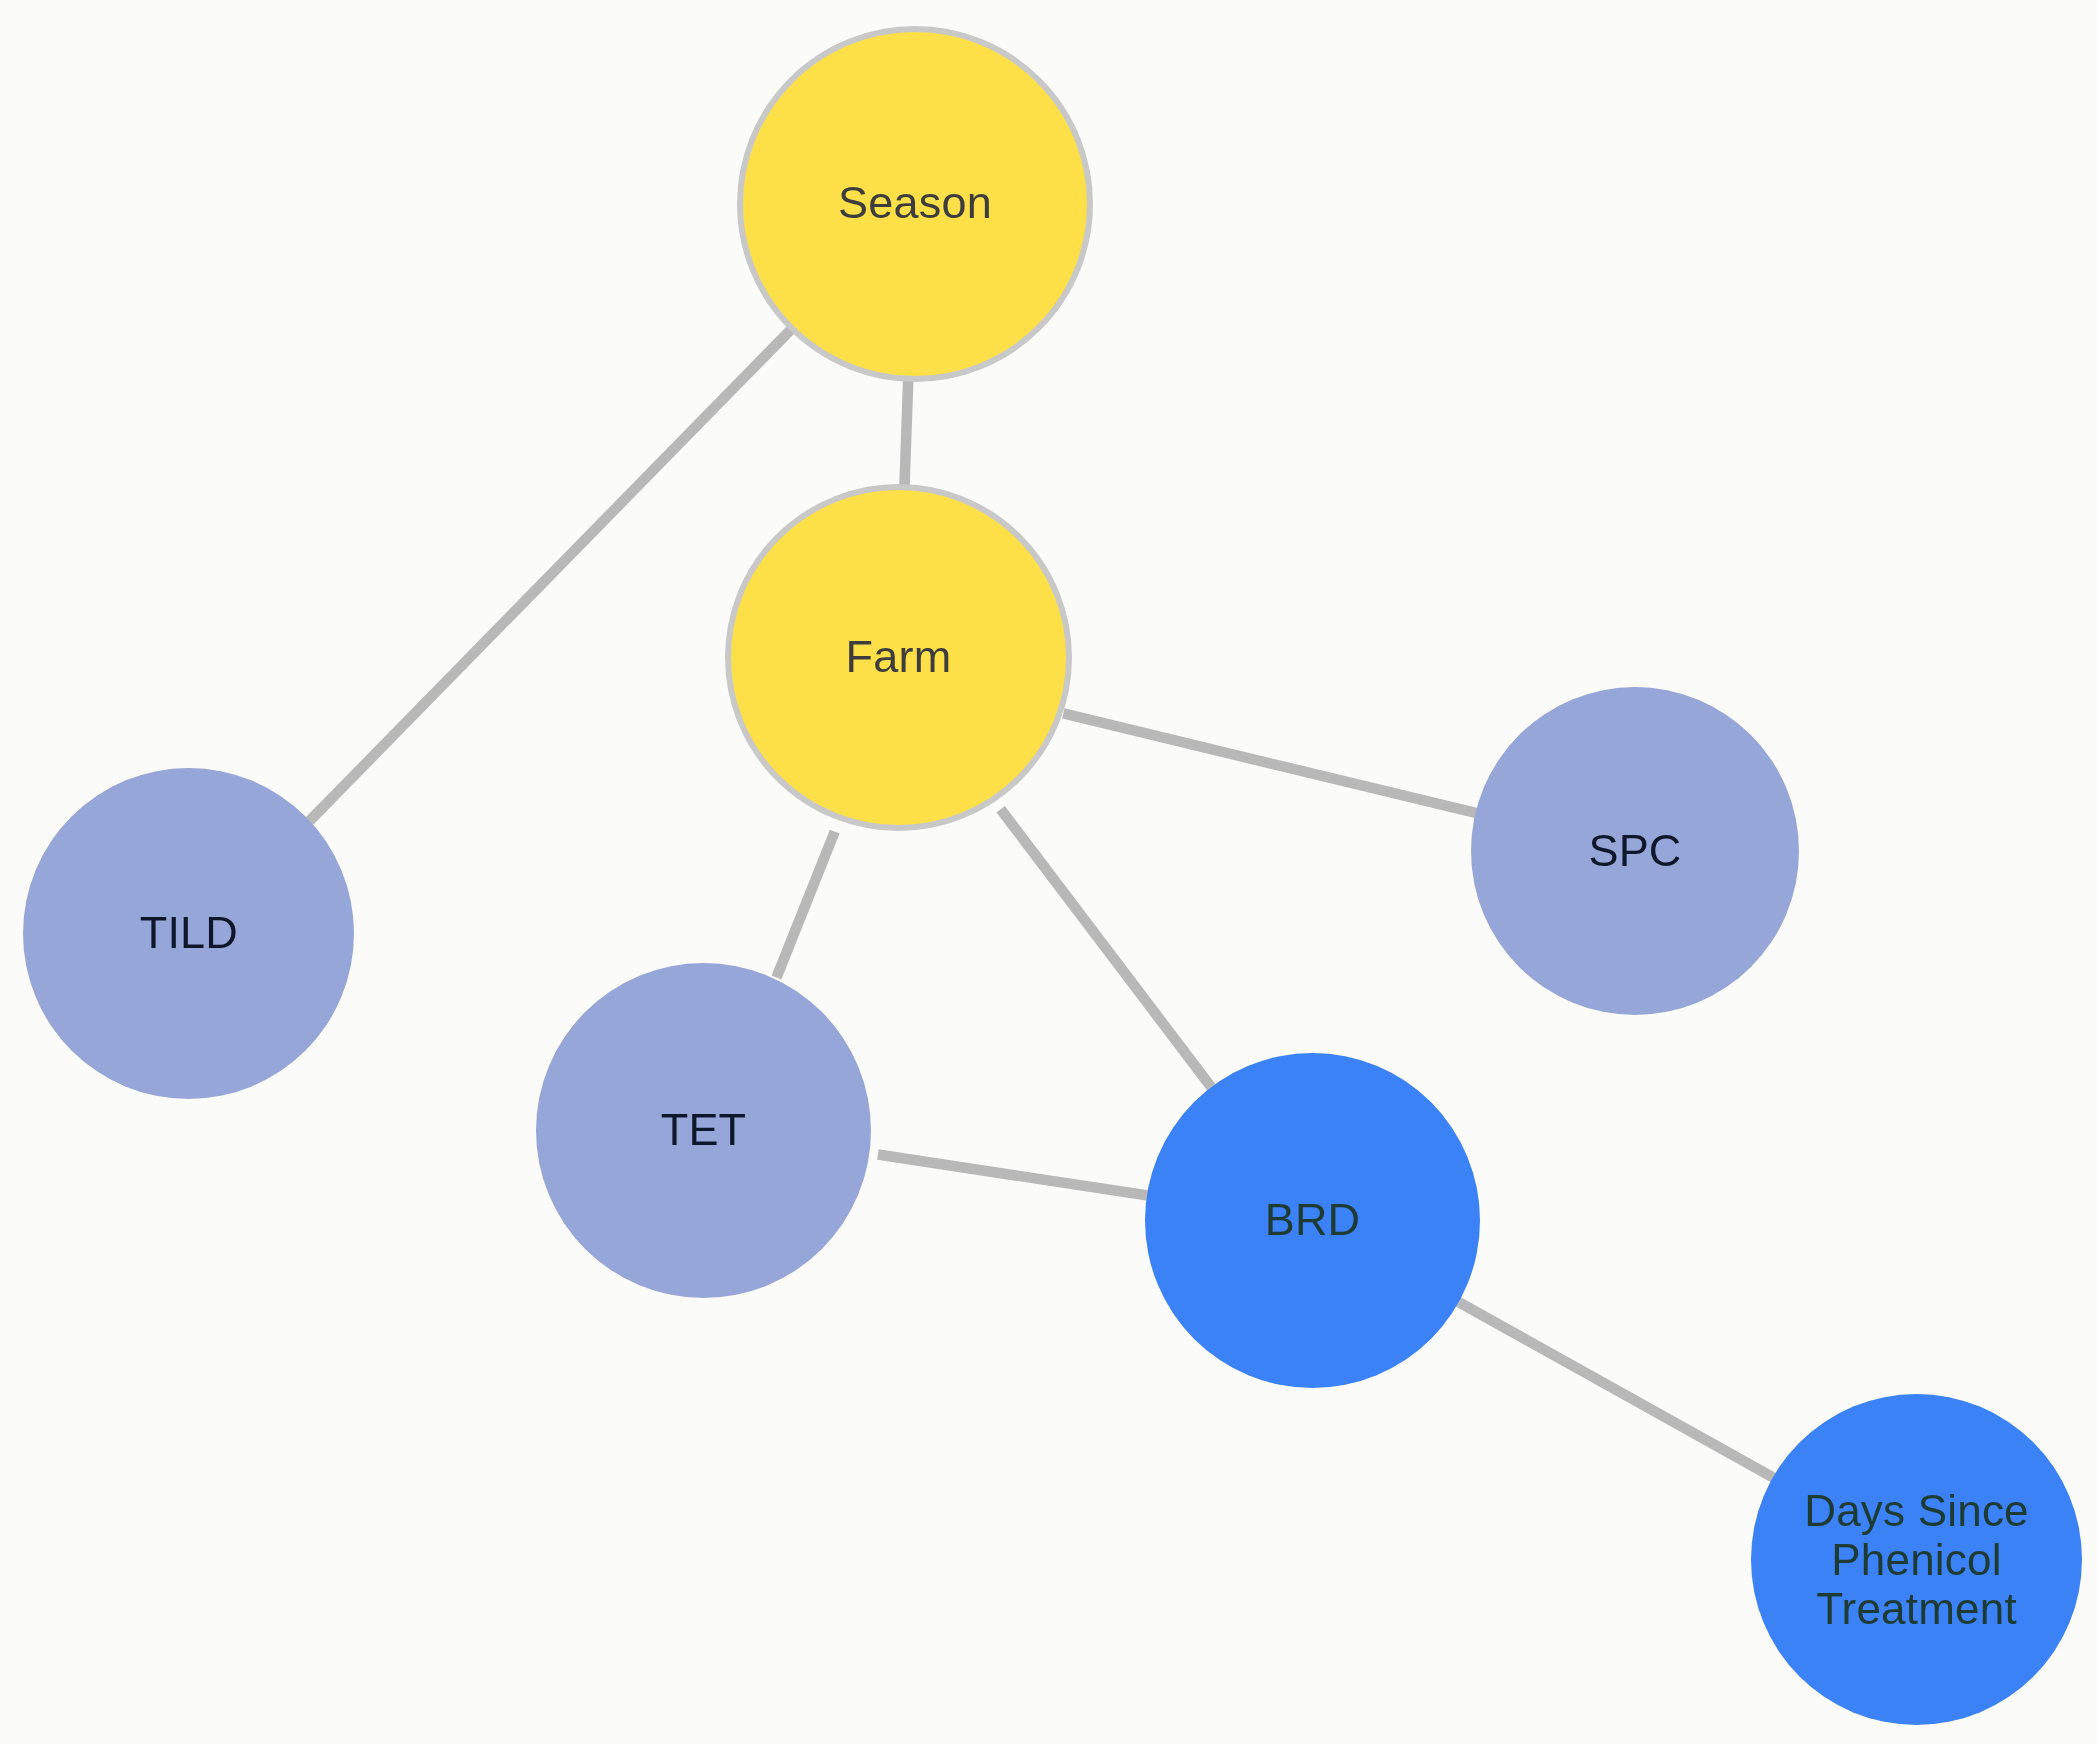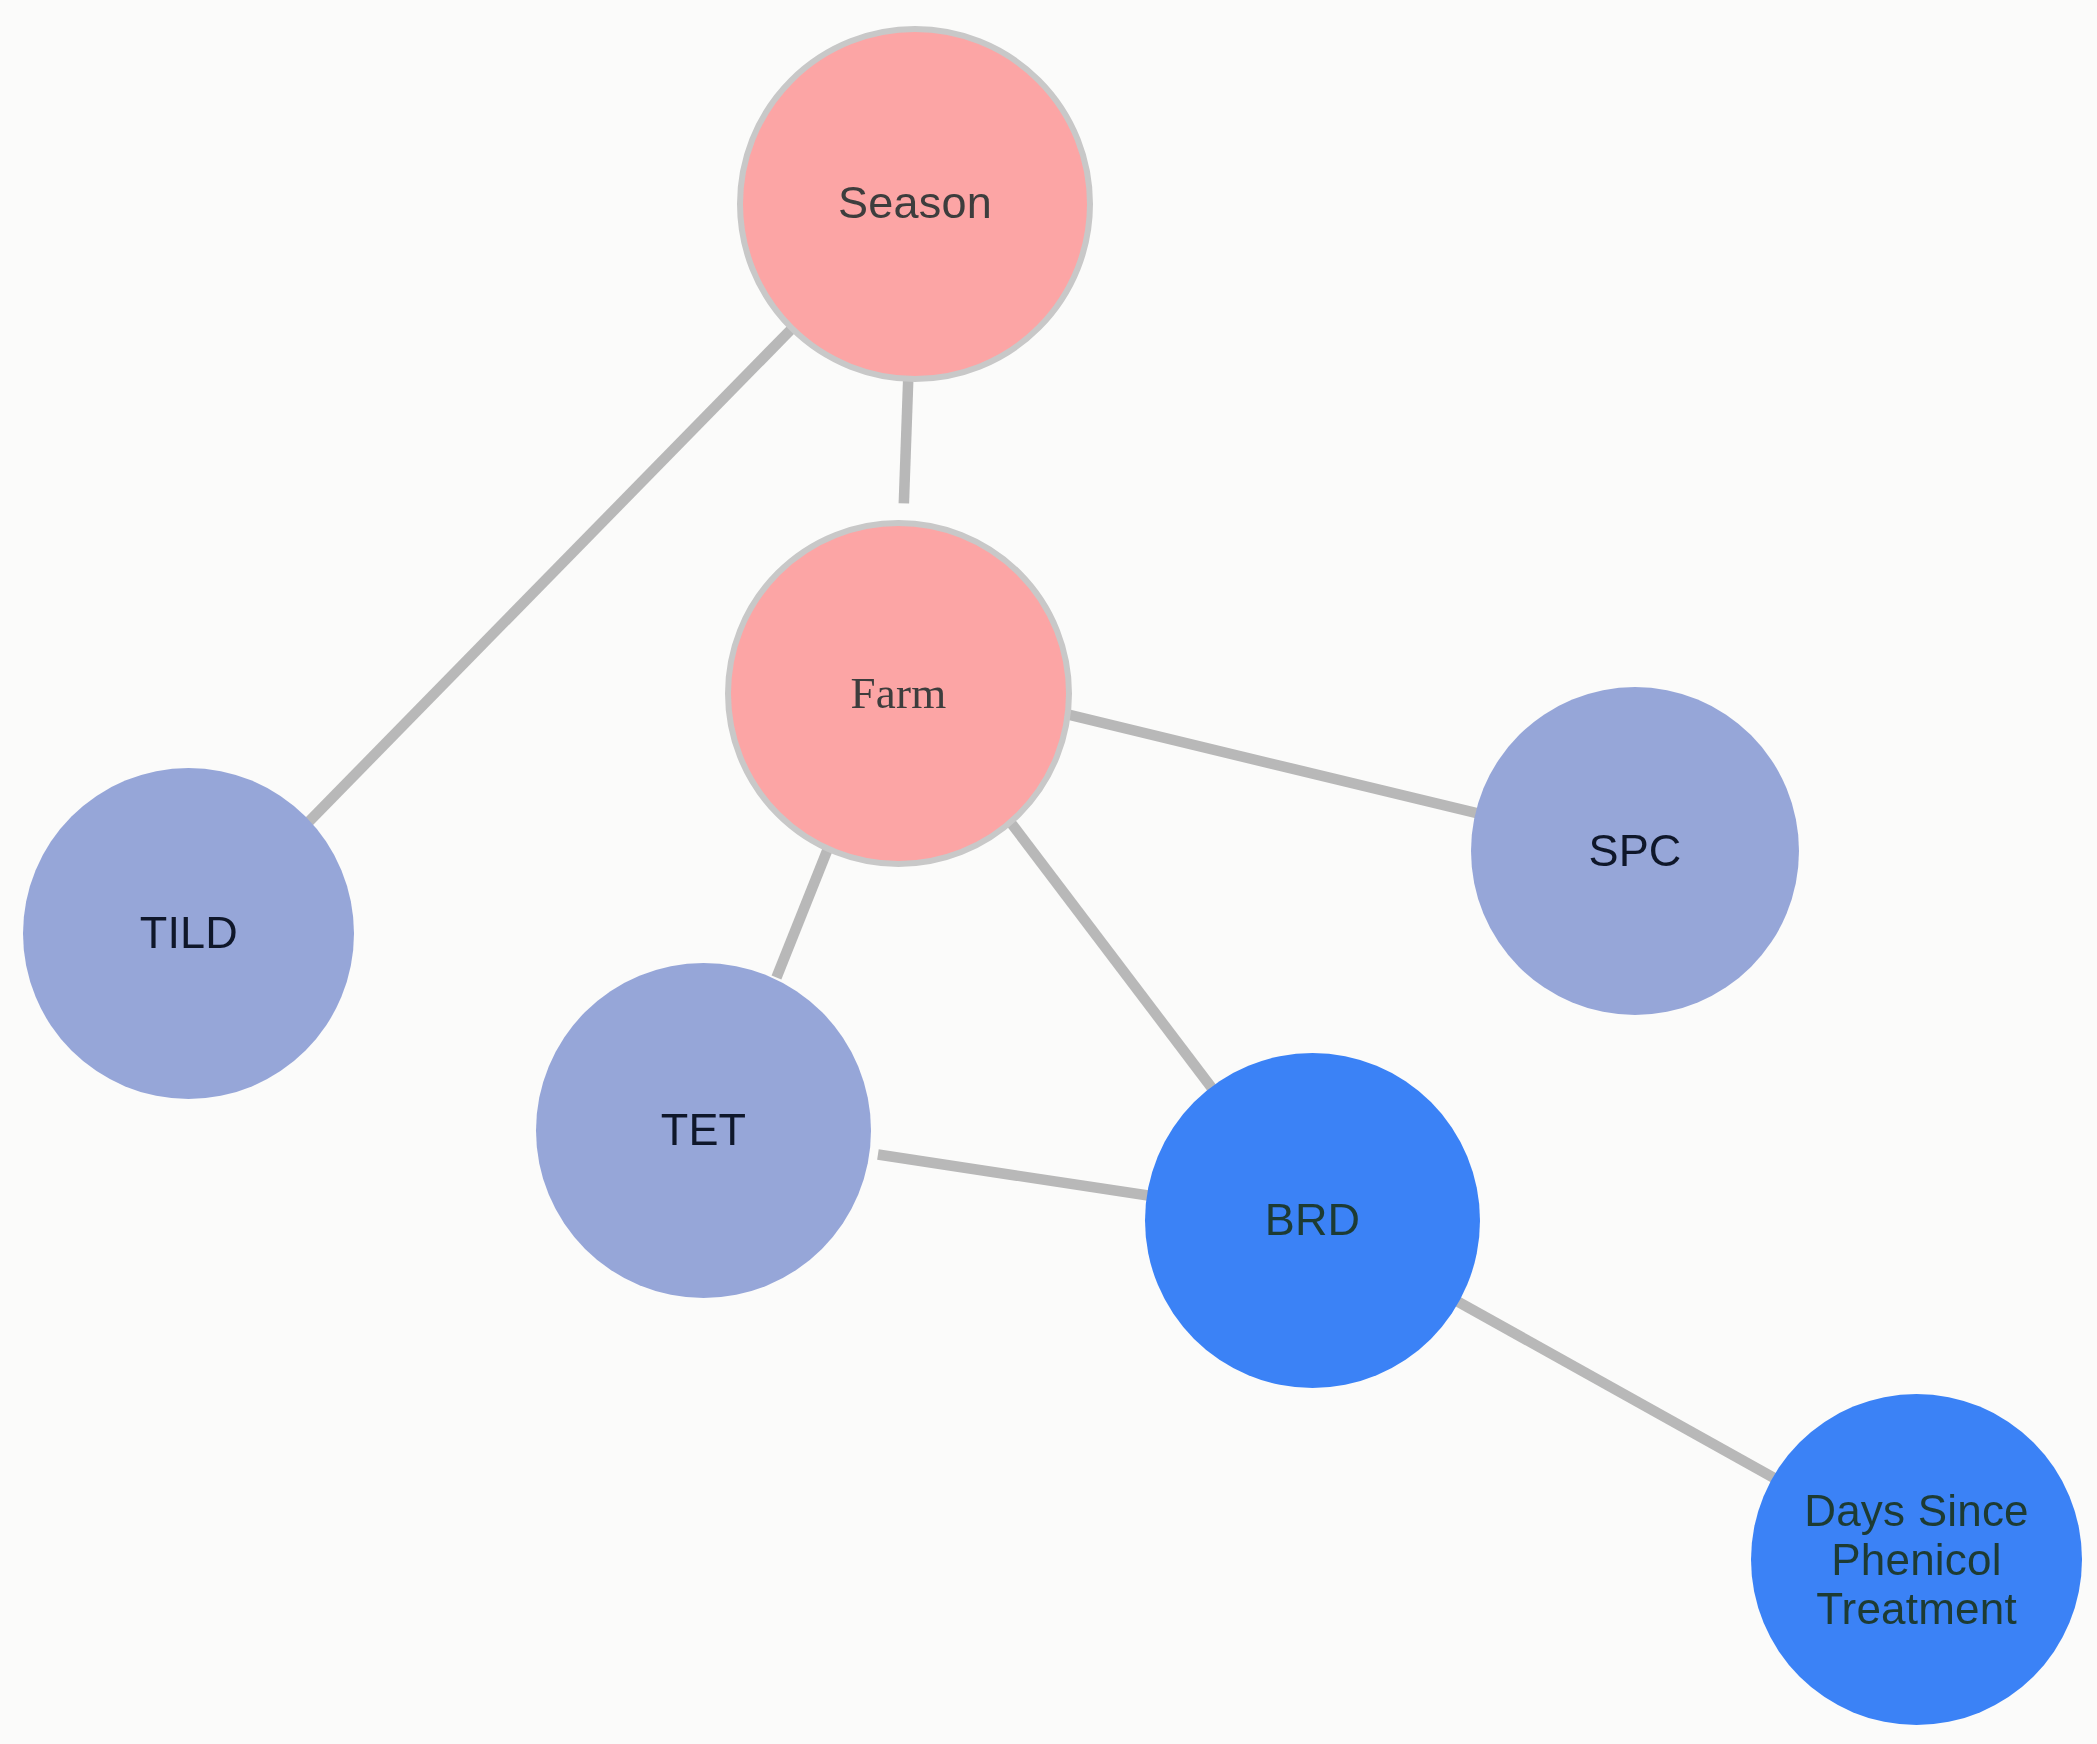--- a/index.html
+++ b/index.html
@@ -31,21 +31,21 @@
     justify-content: center;
     text-align: center;
   }
   .node-label {
     line-height: 1.12;
     letter-spacing: 0.2px;
     white-space: pre-line;
     padding: 0 4.5px;
   }
   .node-kind-context {
-    background: #fca5a5;
+    background: #fde047;
     border: 6.8px solid #c8c8c8;
   }
   .node-kind-context .node-label {
     color: #3d3d3d;
   }
   .node-kind-amr {
     background: #96a6d8;
     border: none;
   }
   .node-kind-amr .node-label {
@@ -69,21 +69,21 @@
       <line x1="1411.6941122514936" y1="947.0141211568022" x2="1961.9710618503555" y2="1079.8007879311697" stroke="#b8b8b8" stroke-width="14" stroke-linecap="butt"></line>
       <line x1="1108.1851491381851" y1="1103.8834695134701" x2="1030.8479534861754" y2="1297.5460338321395" stroke="#b8b8b8" stroke-width="14" stroke-linecap="butt"></line>
       <line x1="1328.4718374869744" y1="1074.1428254828063" x2="1610.3590240169892" y2="1446.2339117024258" stroke="#b8b8b8" stroke-width="14" stroke-linecap="butt"></line>
       <line x1="1165.539979920999" y1="1532.6575727153029" x2="1526.460020079001" y2="1587.3424272846971" stroke="#b8b8b8" stroke-width="14" stroke-linecap="butt"></line>
       <line x1="1932.3991145316431" y1="1726.1705099618828" x2="2360.3476663356196" y2="1964.8035314139142" stroke="#b8b8b8" stroke-width="14" stroke-linecap="butt"></line>
     </svg>
   <div id="node-layer">
       <div class="graph-node node-kind-context" style="left: 737px; top: 25.6px; width: 356px; height: 356px;">
         <span class="node-label" style="font-size: 45px;">Season</span>
       </div>
-      <div class="graph-node node-kind-context" style="left: 725px; top: 520px; width: 347px; height: 347px; font-family: Liberation Serif, serif;">
+      <div class="graph-node node-kind-context" style="left: 725px; top: 484px; width: 347px; height: 347px;">
         <span class="node-label" style="font-size: 45px;">Farm</span>
       </div>
       <div class="graph-node node-kind-amr" style="left: 23.4px; top: 768px; width: 331px; height: 331px;">
         <span class="node-label" style="font-size: 45px;">TILD</span>
       </div>
       <div class="graph-node node-kind-amr" style="left: 1471px; top: 687px; width: 328px; height: 328px;">
         <span class="node-label" style="font-size: 45px;">SPC</span>
       </div>
       <div class="graph-node node-kind-amr" style="left: 536px; top: 963px; width: 335px; height: 335px;">
         <span class="node-label" style="font-size: 45px;">TET</span>

